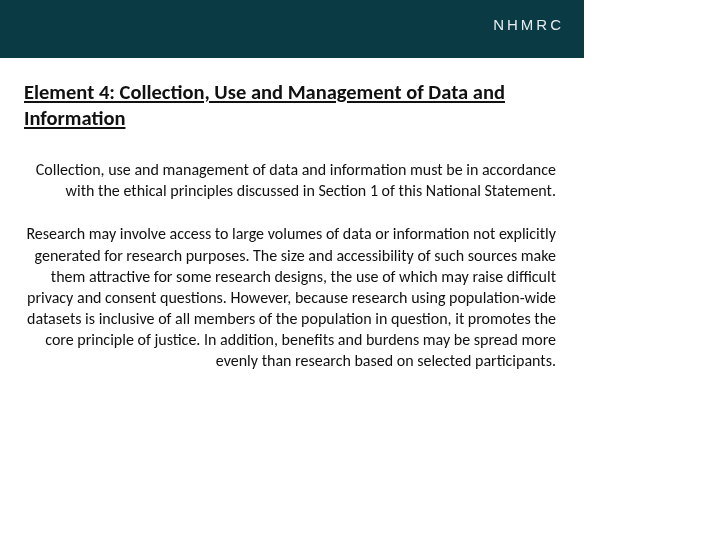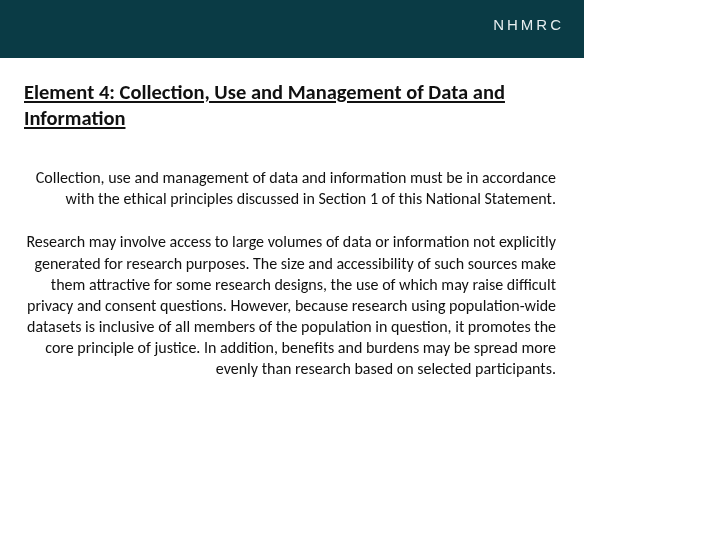--- a/index.html
+++ b/index.html
@@ -23,21 +23,21 @@
   }
   .content {
     padding: 22px 28px 0 24px;
   }
   .heading {
     font-size: 20.5px;
     font-weight: 700;
     color: #111;
     text-decoration: underline;
     text-underline-offset: 2px;
-    margin-bottom: 36px;
+    margin-bottom: 28px;
     line-height: 1.25;
   }
   .para {
     font-size: 16px;
     color: #111;
     line-height: 1.32;
     margin-bottom: 22px;
     font-weight: 400;
     text-align: right;
   }

